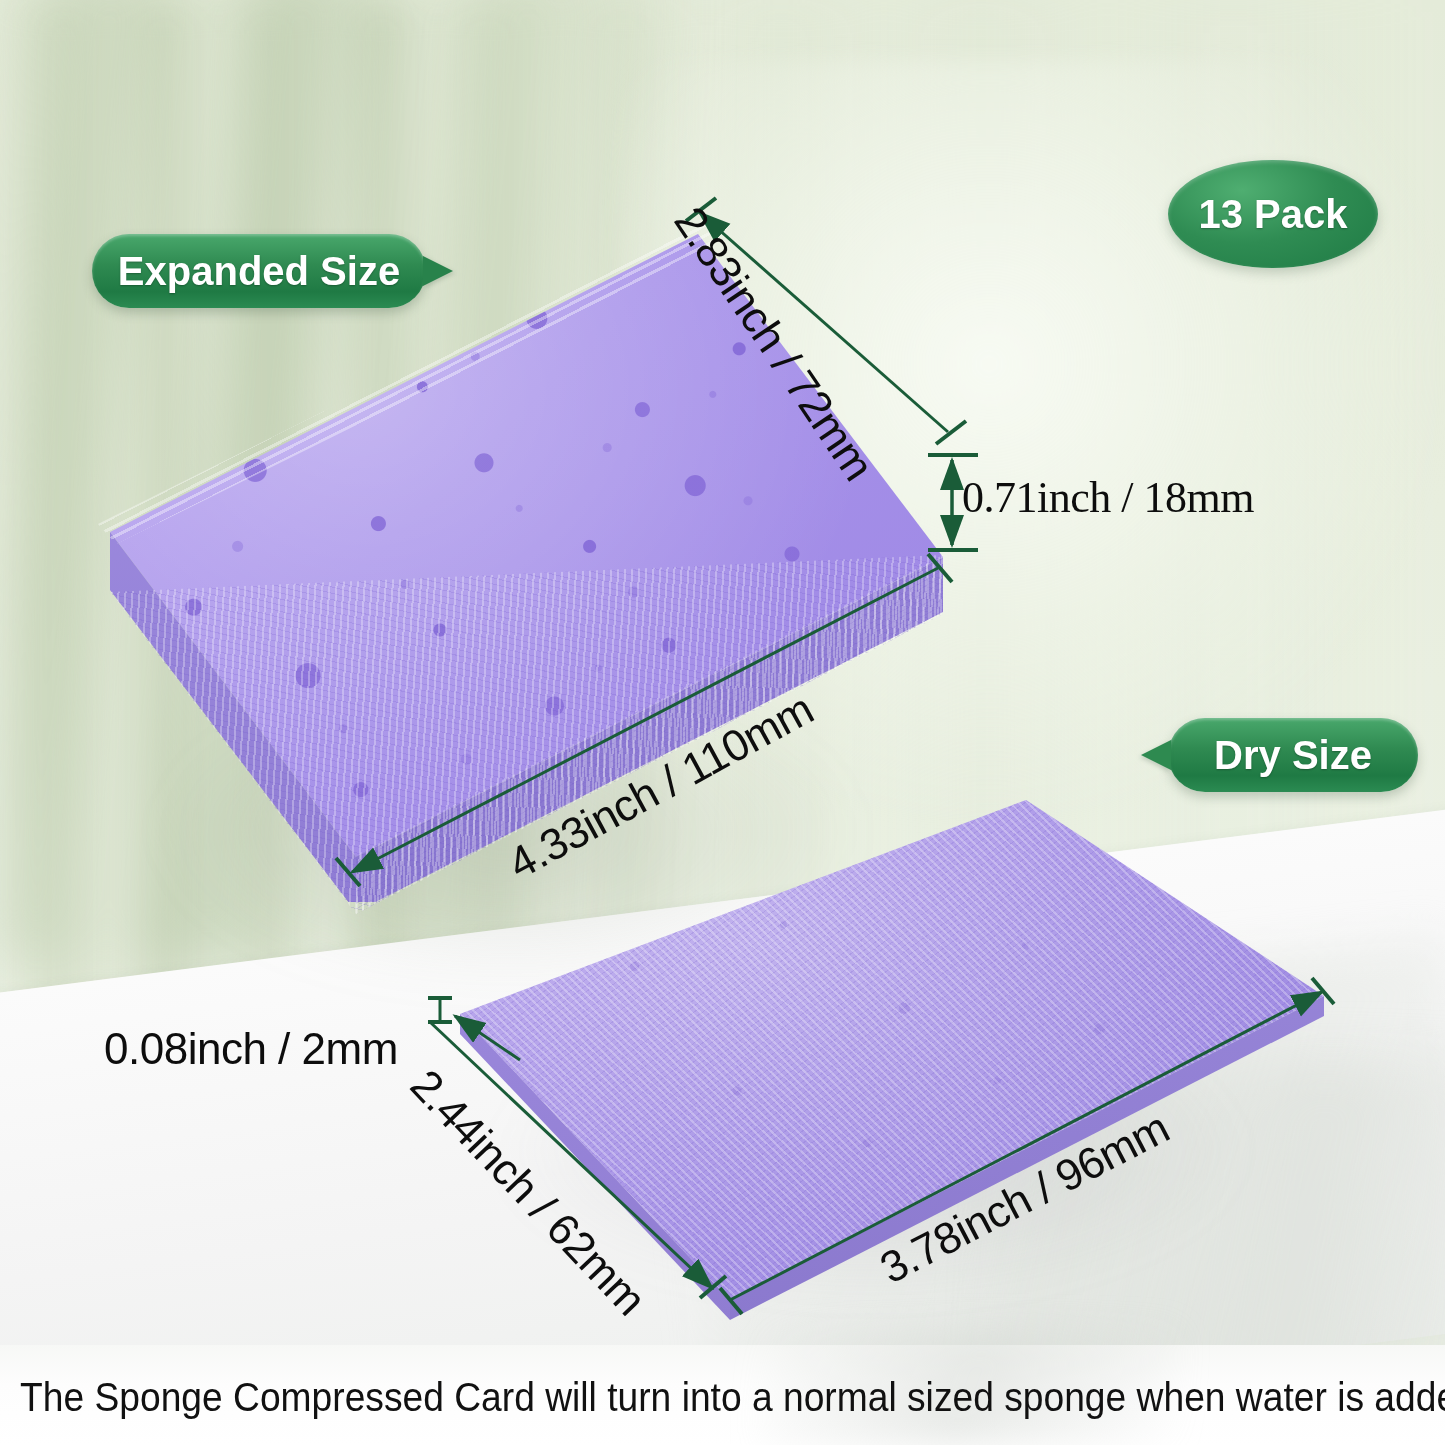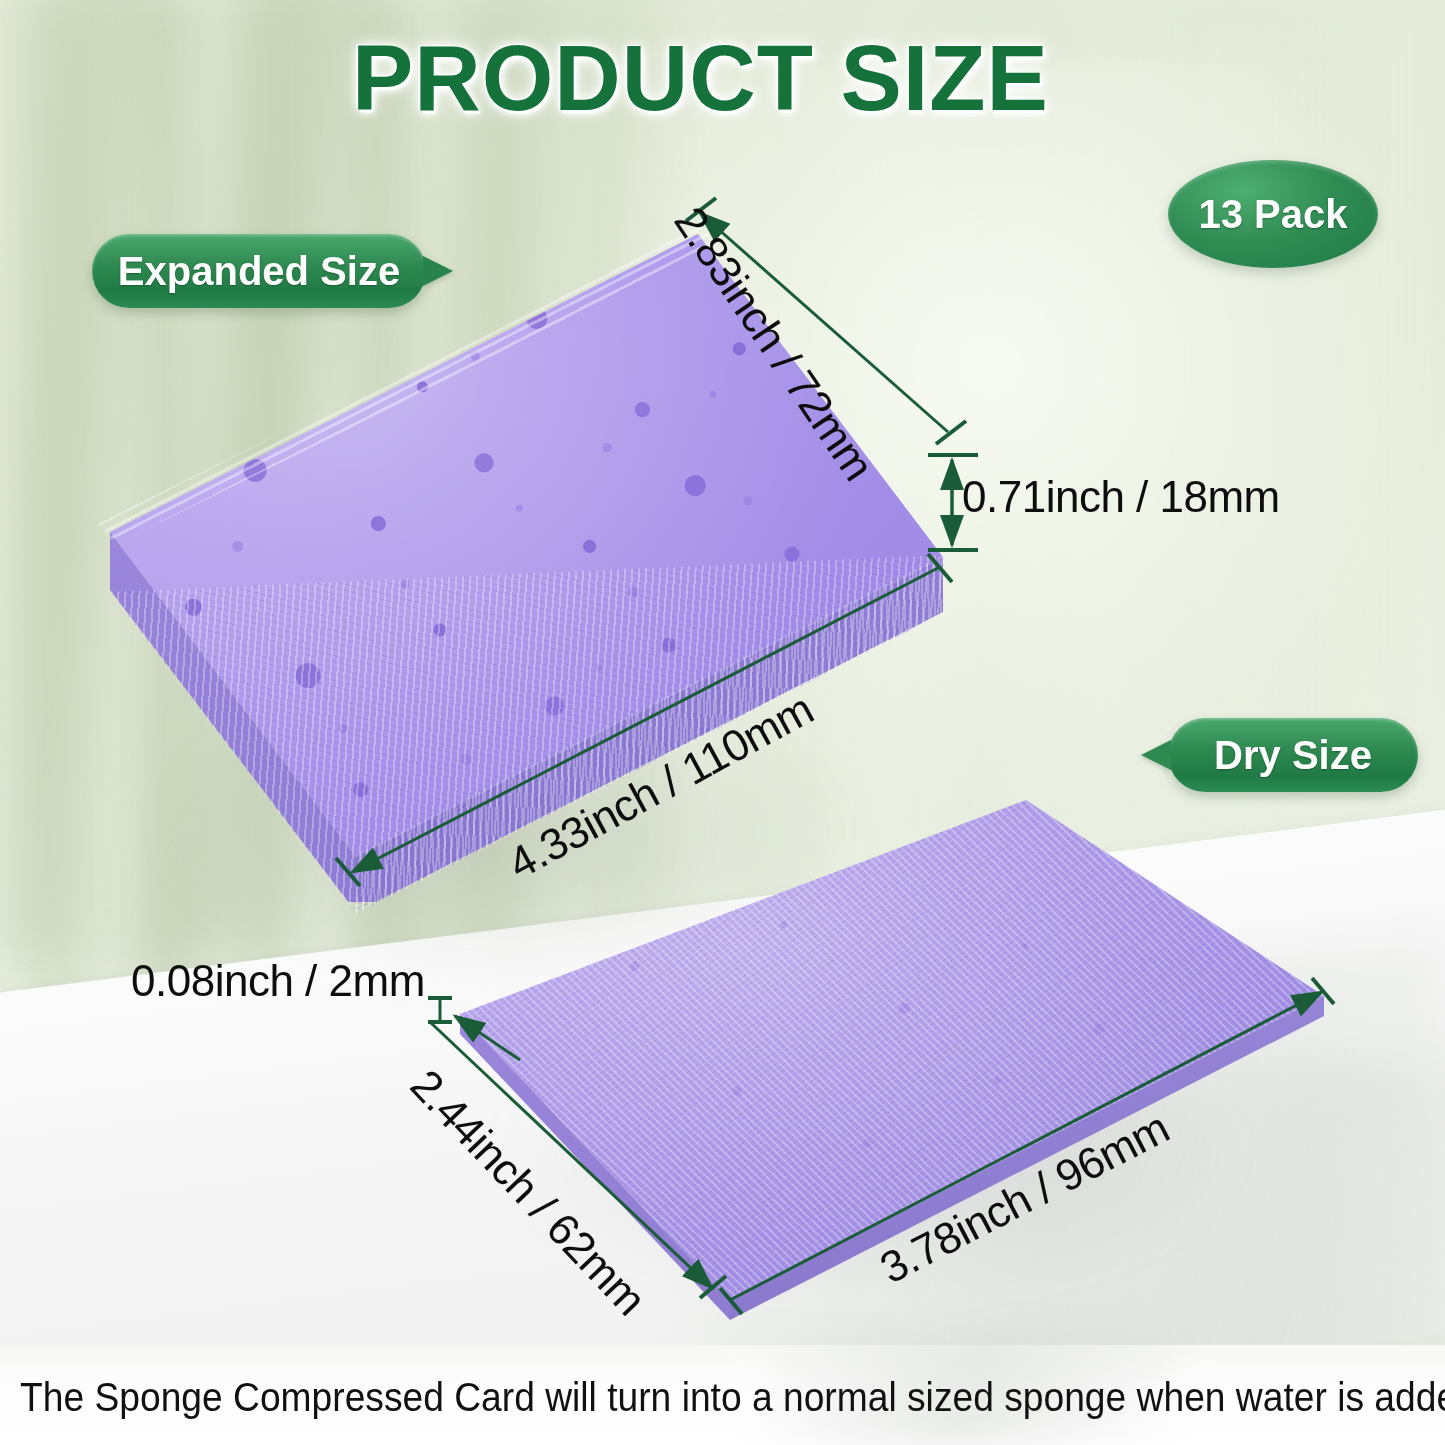--- a/index.html
+++ b/index.html
@@ -287,23 +287,23 @@
   
   .dims{position:absolute;left:0;top:0;width:1445px;height:1445px;pointer-events:none;}
 
   
   .dimlabel{
     position:absolute;color:#0d0d0d;font-size:44px;white-space:nowrap;
     font-family:"Liberation Sans", sans-serif;
     letter-spacing:-.5px;
   }
   .dim-72   {left:706px;top:198px;transform:rotate(56deg);transform-origin:0 0;}
-  .dim-18   {left:962px;top:472px;}
+  .dim-18   {left:962px;top:472px;font-family:Liberation Serif, serif;}
   .dim-110  {left:500px;top:845px;transform:rotate(-28.5deg);transform-origin:0 0;}
-  .dim-2    {left:104px;top:956px;margin-left:27px;}
+  .dim-2    {left:104px;top:1024px;}
   .dim-62   {left:437px;top:1060px;transform:rotate(46.5deg);transform-origin:0 0;}
   .dim-96   {left:872px;top:1249px;transform:rotate(-27.5deg);transform-origin:0 0;}
 
   
   .caption{
     position:absolute;left:20px;top:1375px;width:1410px;
     font-size:40px;color:#111111;white-space:nowrap;
     font-family:"Liberation Sans", sans-serif;
     transform:scaleX(.93);transform-origin:0 0;
   }
@@ -317,21 +317,20 @@
   <div class="bg-streaks"></div>
   <div class="bg-streaks2"></div>
   <div class="bg-glow"></div>
 
   <div class="table-top"></div>
   <div class="table-shade"></div>
   <div class="table-shade2"></div>
   <div class="bottom-white"></div>
   <div class="bottom-white-shade"></div>
 
-  <div class="title">PRODUCT SIZE</div>
 
   <div class="sponge-wrap">
     <div class="sponge-shadow"></div>
     <div class="face-top"></div>
     <div class="face-front"></div>
     <div class="face-right"></div>
     <div class="pores a"></div>
     <div class="pores b"></div>
     <div class="fibers-front"></div>
     <div class="fibers-right"></div>

